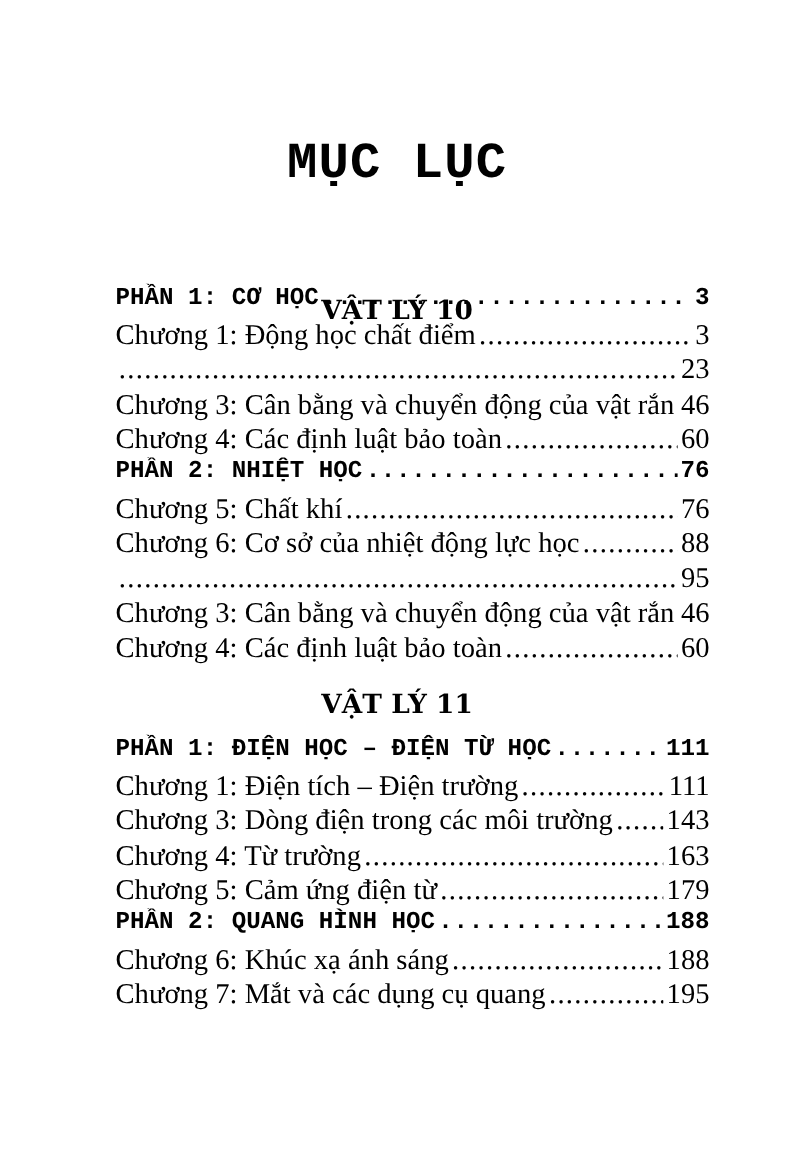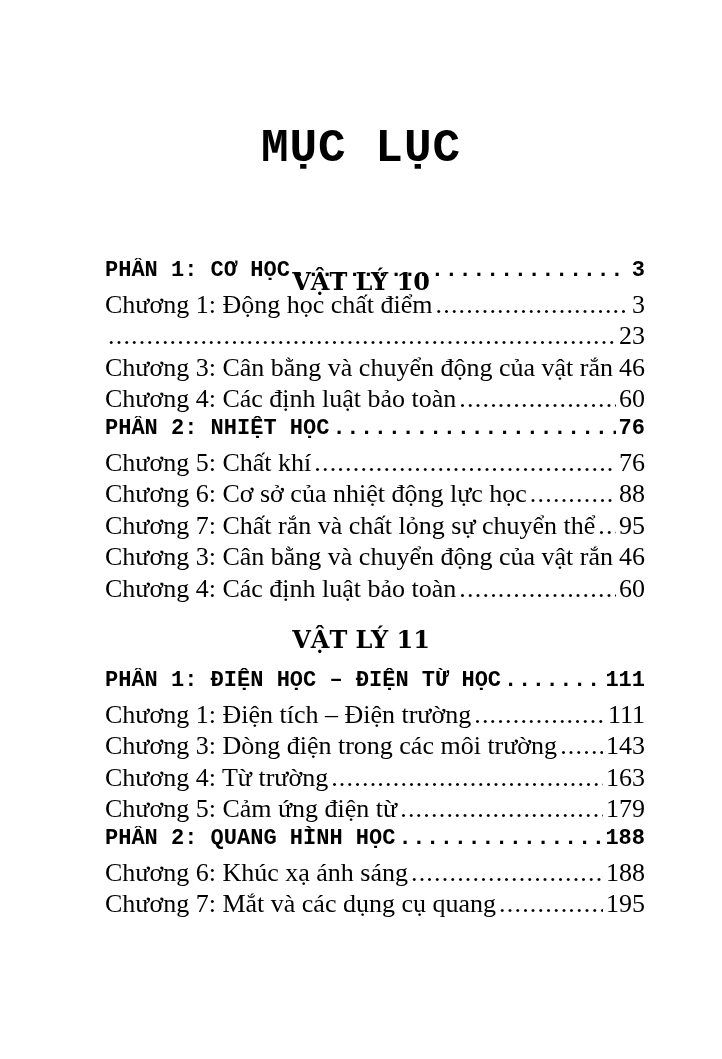--- a/index.html
+++ b/index.html
@@ -118,21 +118,20 @@
     <span class="toc-label">Chương 5: Chất khí</span>
     <span class="toc-leader"></span>
     <span class="toc-page">76</span>
   </div>
   <div class="toc-row chapter">
     <span class="toc-label">Chương 6: Cơ sở của nhiệt động lực học</span>
     <span class="toc-leader"></span>
     <span class="toc-page">88</span>
   </div>
   <div class="toc-row chapter">
-    <span class="toc-label">Chương 7: Chất rắn và chất lỏng sự chuyển thể</span>
     <span class="toc-leader"></span>
     <span class="toc-page">95</span>
   </div>
   <div class="toc-row chapter">
     <span class="toc-label">Chương 3: Cân bằng và chuyển động của vật rắn</span>
     <span class="toc-leader"></span>
     <span class="toc-page">46</span>
   </div>
   <div class="toc-row chapter">
     <span class="toc-label">Chương 4: Các định luật bảo toàn</span>

